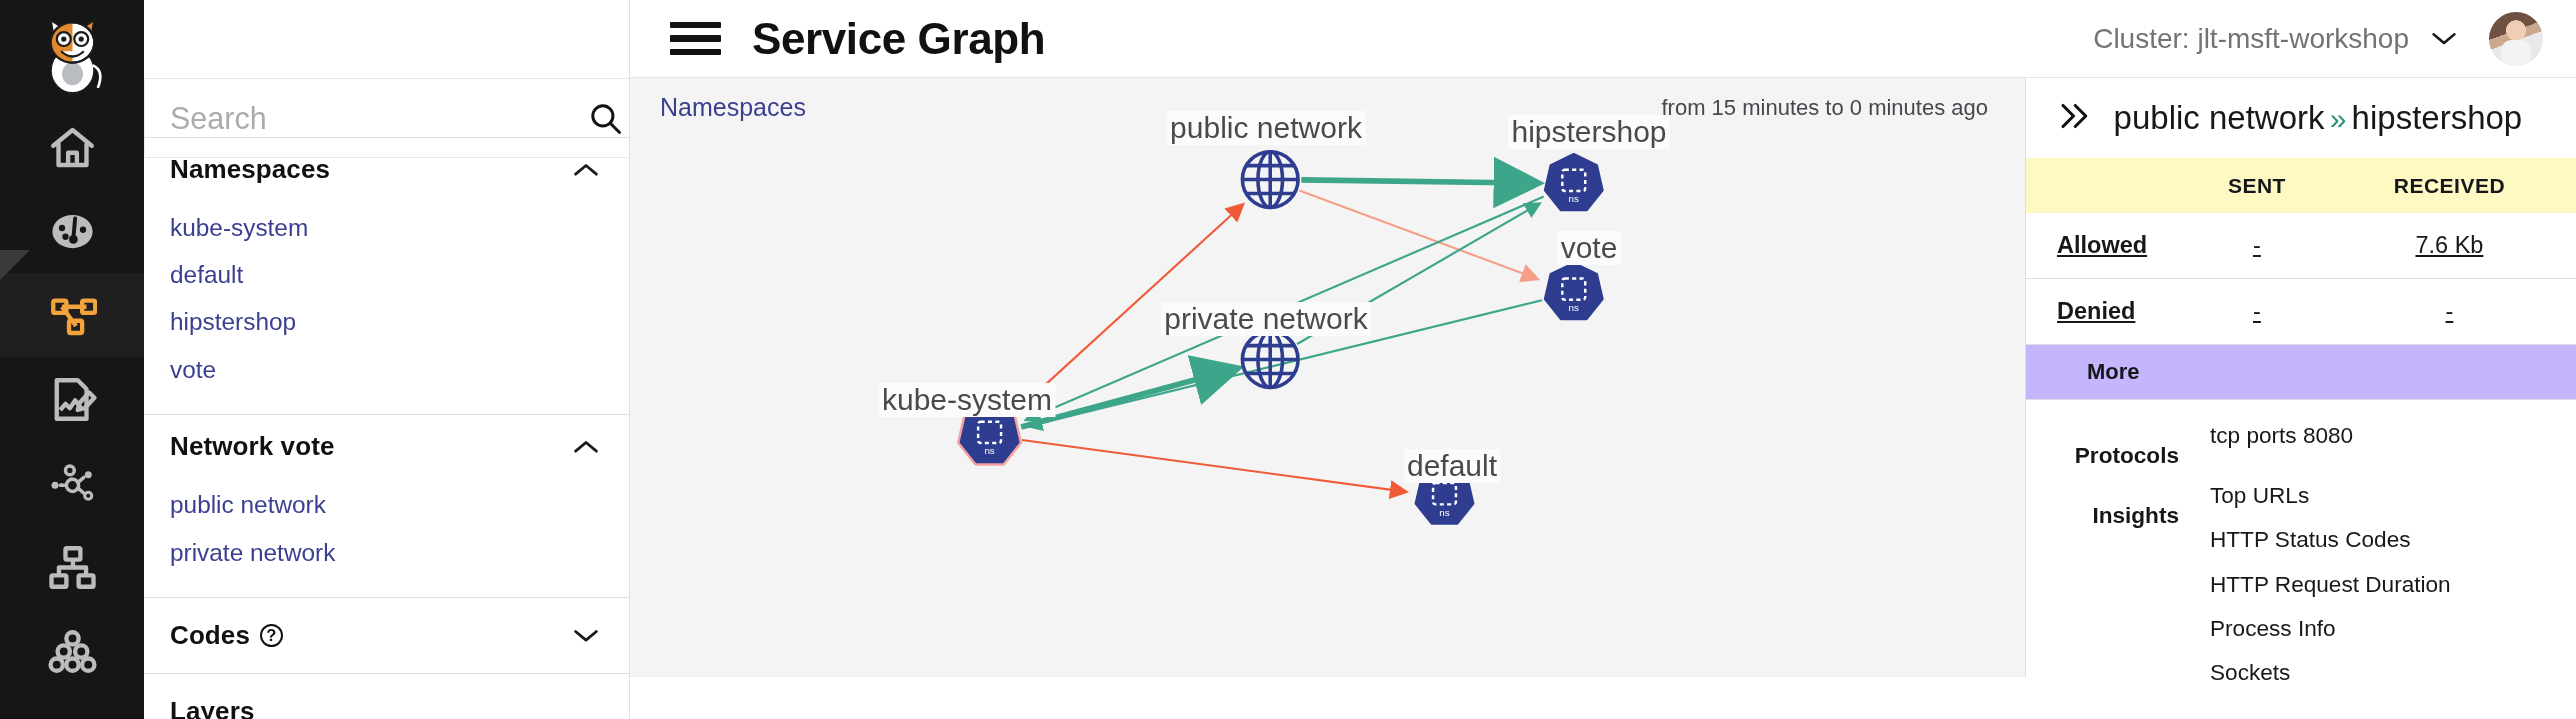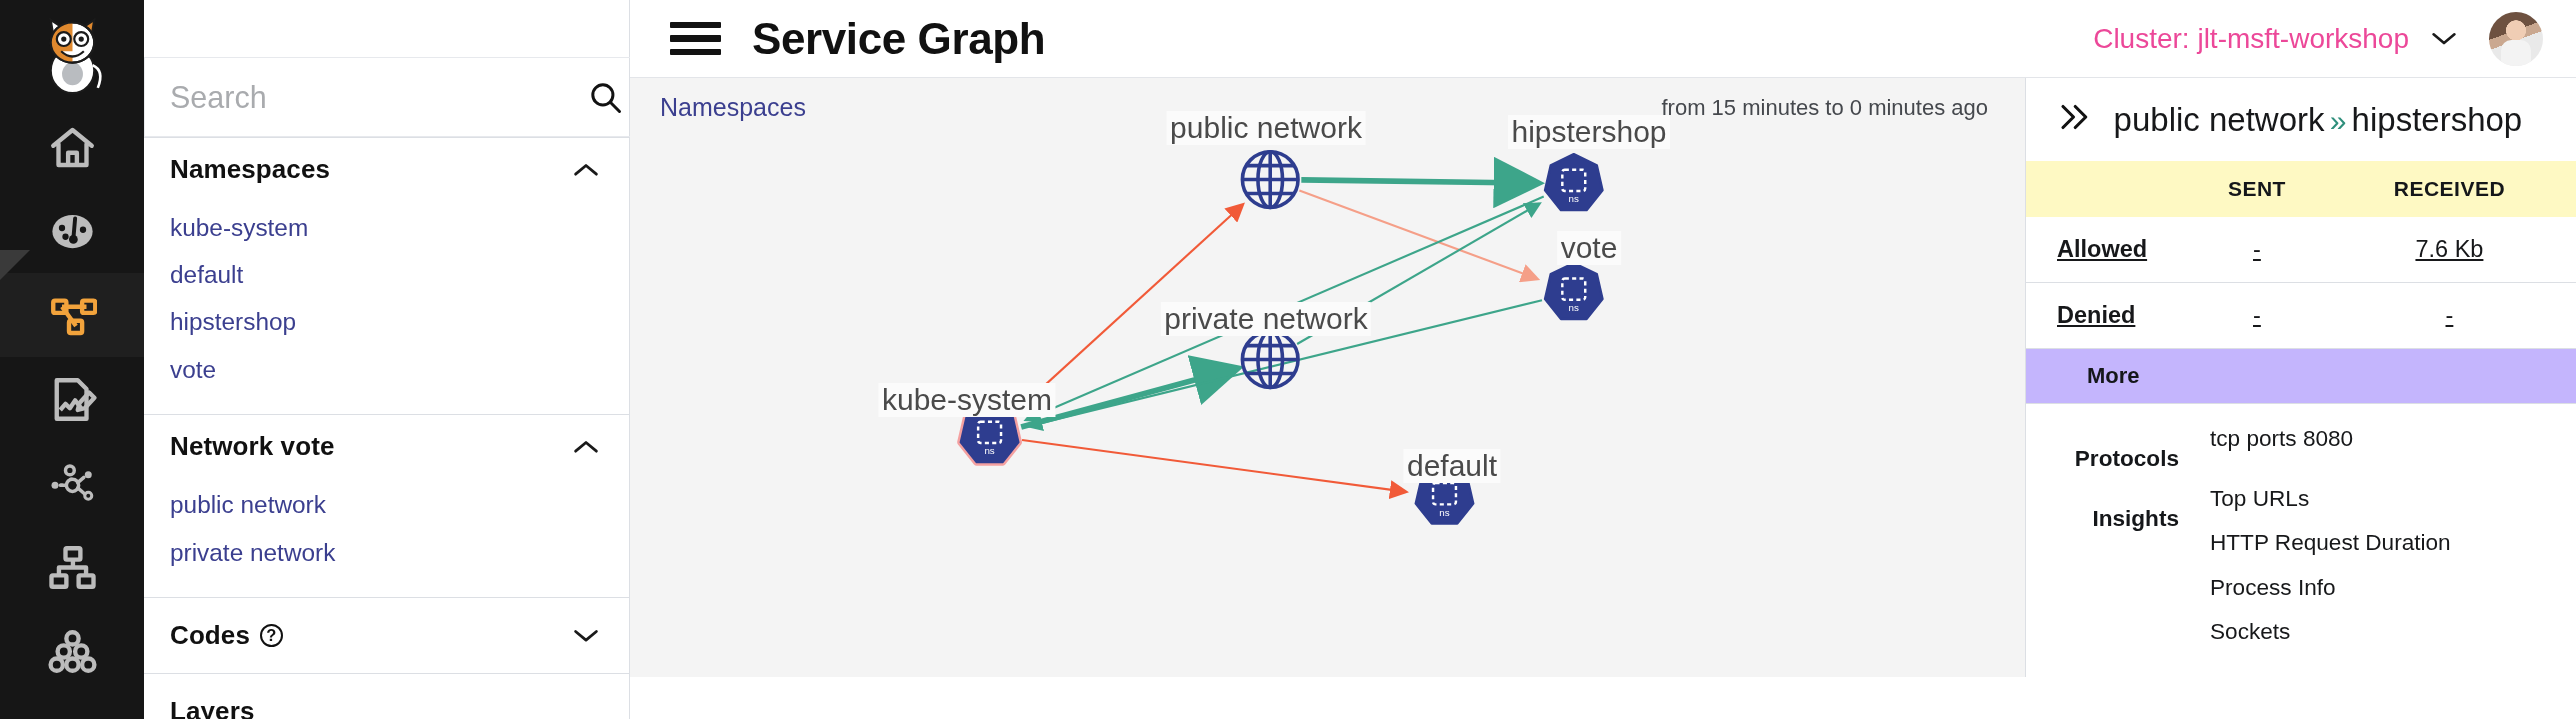--- a/index.html
+++ b/index.html
@@ -37,21 +37,21 @@
     border-bottom: 30px solid transparent;
   }
 
   
   .leftpanel {
     width: 486px; flex: 0 0 486px; height: 719px; background: #ffffff;
     border-right: 1.7px solid #dcdfe4; display: flex; flex-direction: column;
   }
   .lp-head { height: 78px; flex: 0 0 78px; background:#fff; }
   .searchrow {
-    display: flex; align-items: flex-end; height: 60px;
+    display: flex; align-items: flex-start; height: 60px;
     border-bottom: 1.7px solid #dcdfe4;
   }
   .searchbox {
     flex: 1; display: flex; align-items: center; height: 80px;
     padding: 0 0 0 26px; box-shadow: 0 0 0 0.9px #e7e9ed inset;
   }
   .searchbox input {
     flex: 1; border: 0; outline: none; font-size: 30.5px;
     color: #2b2b2b; font-family: "Liberation Sans", sans-serif;
     background: transparent;
@@ -89,21 +89,21 @@
     height: 78px; flex: 0 0 78px; background: #fff; display: flex;
     align-items: center; border-bottom: 1.7px solid #e3e5e9;
     padding: 0 33px 0 40px;
   }
   .hamb { display: flex; flex-direction: column; gap: 7.8px; cursor: pointer; }
   .hamb span { display: block; width: 51px; height: 6.1px; background: #121212; border-radius: 0.9px; }
   .apptitle { font-size: 44px; font-weight: bold; color: #111; margin-left: 31px; letter-spacing: -0.4px; }
   .topbar-spacer { flex: 1; }
   .cluster {
     display: flex; align-items: flex-end; gap: 21px; font-size: 28px;
-    color: #ec4899; cursor: pointer;
+    color: #737373; cursor: pointer;
   }
   .avatar {
     width: 54px; height: 54px; border-radius: 50%; margin-left: 31px;
     background: radial-gradient(circle at 50% 34%, #f0cdb4 0 22%, transparent 23%),
                 linear-gradient(160deg,#6e5140 0 38%,#caa890 38% 52%,#e9e9e9 52% 100%);
     background-color: #cfd4d8; overflow: hidden; position: relative;
   }
   .avatar::after{
     content:""; position:absolute; left:50%; top:52%; width:30px; height:35px;
     transform:translateX(-50%); border-radius:10.5px 10.5px 0 0; background:#f3f3f3;
@@ -481,20 +481,21 @@
           <div class="kvkey">Protocols</div>
           <div class="kvval">
             <div class="static">tcp ports 8080</div>
           </div>
         </div>
 
         <div class="kvrow">
           <div class="kvkey">Insights</div>
           <div class="kvval">
             <div>Top URLs</div>
+            <div>HTTP Status Codes</div>
             <div>HTTP Request Duration</div>
             <div>Process Info</div>
             <div>Sockets</div>
           </div>
         </div>
       </div>
 
     </div>
   </div>
 </div>

